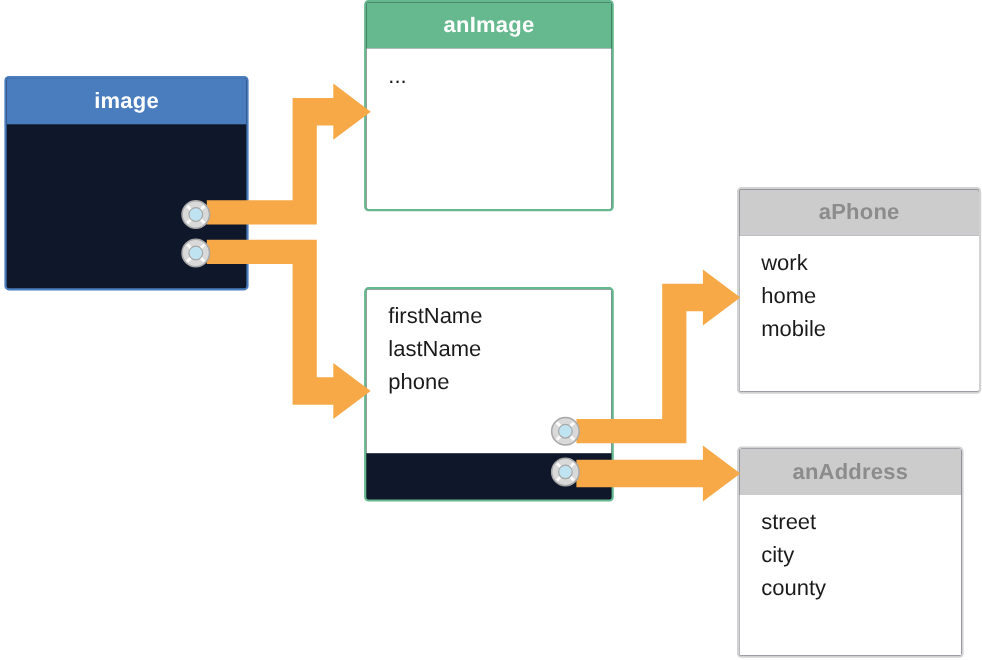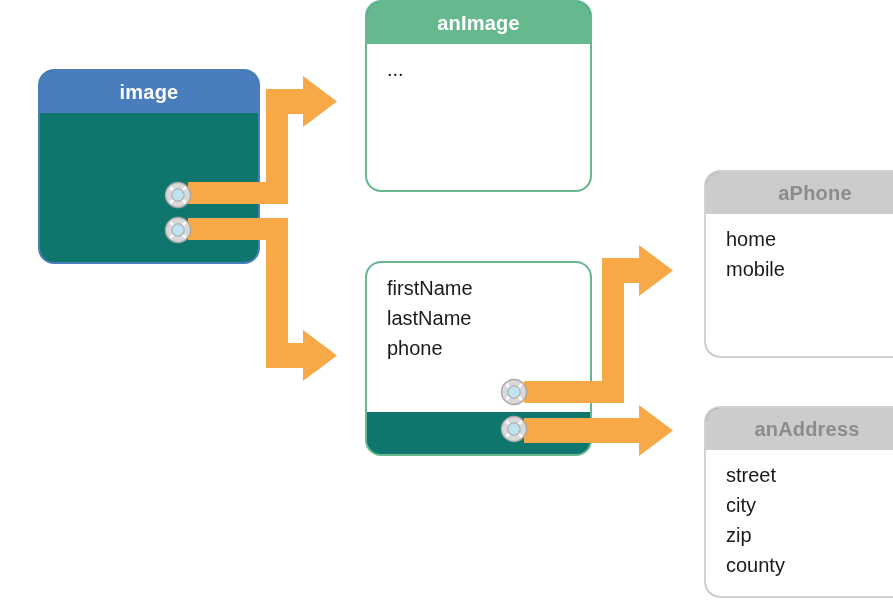--- a/index.html
+++ b/index.html
@@ -14,25 +14,24 @@
     height: 600px;
     background: #ffffff;
     overflow: hidden;
     font-family: "Liberation Sans", sans-serif;
   }
 
   
   .node {
     position: absolute;
     box-sizing: border-box;
-    border-radius: 16px;
-    background: #0f766e;
+    border-radius: 4px;
+    background: #0f172a;
     border: 2px solid #999999;
     overflow: hidden;
-    margin-left: 34px;
   }
   .node .hdr {
     height: 42px;
     line-height: 42px;
     text-align: center;
     font-size: 20px;
     font-weight: bold;
     color: #ffffff;
     letter-spacing: .2px;
     user-select: none;
@@ -169,31 +168,31 @@
         <line x1="21.8" y1="21.8" x2="17.5" y2="17.5"></line>
       </g>
       <circle cx="14" cy="14" r="6.2" fill="#bfe3f0" stroke="#a8a8a8" stroke-width="1.1"></circle>
     </svg>
   </div>
 
   <div class="node grey" style="left:670px; top:170px; width:222px; height:188px;">
     <div class="hdr">aPhone</div>
     <div class="body">
       <div class="fields">
+        <div class="field">work</div>
         <div class="field">home</div>
         <div class="field">mobile</div>
       </div>
     </div>
   </div>
 
   <div class="node grey" style="left:670px; top:406px; width:206px; height:192px;">
     <div class="hdr">anAddress</div>
     <div class="body">
       <div class="fields">
         <div class="field">street</div>
         <div class="field">city</div>
-        <div class="field">zip</div>
         <div class="field">county</div>
       </div>
     </div>
   </div>
 
 </div>
 
 </body></html>

